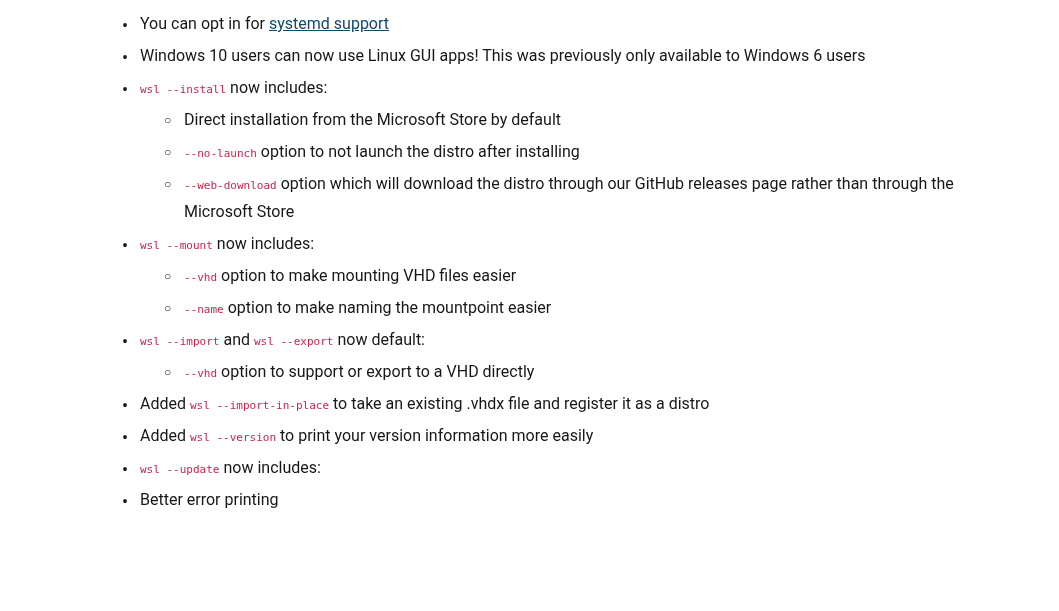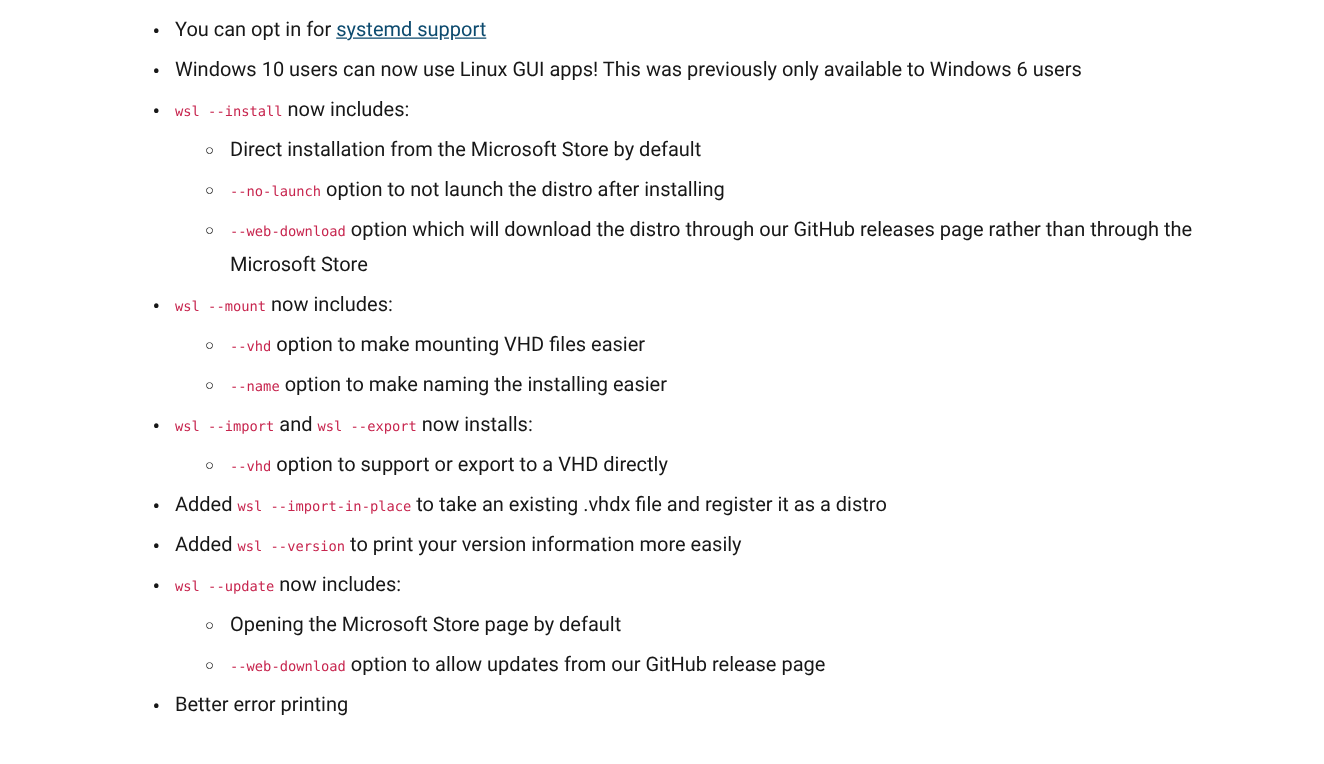--- a/index.html
+++ b/index.html
@@ -62,36 +62,32 @@
     <ul class="inner">
       <li>Direct installation from the Microsoft Store by default</li>
       <li><code>--no-launch</code><span> option to not launch the distro after installing</span></li>
       <li><code>--web-download</code><span> option which will download the distro through our GitHub releases page rather than through the Microsoft Store</span></li>
     </ul>
   </li>
   <li>
     <code>wsl --mount</code><span> now includes:</span>
     <ul class="inner">
       <li><code>--vhd</code><span> option to make mounting VHD files easier</span></li>
-      <li><code>--name</code><span> option to make naming the installing easier</span></li>
+      <li><code>--name</code><span> option to make naming the mountpoint easier</span></li>
     </ul>
   </li>
   <li>
-    <code>wsl --import</code><span> and </span><code>wsl --export</code><span> now installs:</span>
+    <code>wsl --import</code><span> and </span><code>wsl --export</code><span> now default:</span>
     <ul class="inner">
       <li><code>--vhd</code><span> option to support or export to a VHD directly</span></li>
     </ul>
   </li>
   <li>
     <span>Added </span><code>wsl --import-in-place</code><span> to take an existing .vhdx file and register it as a distro</span>
   </li>
   <li>
     <span>Added </span><code>wsl --version</code><span> to print your version information more easily</span>
   </li>
   <li>
     <code>wsl --update</code><span> now includes:</span>
-    <ul class="inner">
-      <li>Opening the Microsoft Store page by default</li>
-      <li><code>--web-download</code><span> option to allow updates from our GitHub release page</span></li>
-    </ul>
   </li>
   <li>Better error printing</li>
 </ul>
 
 </body></html>

